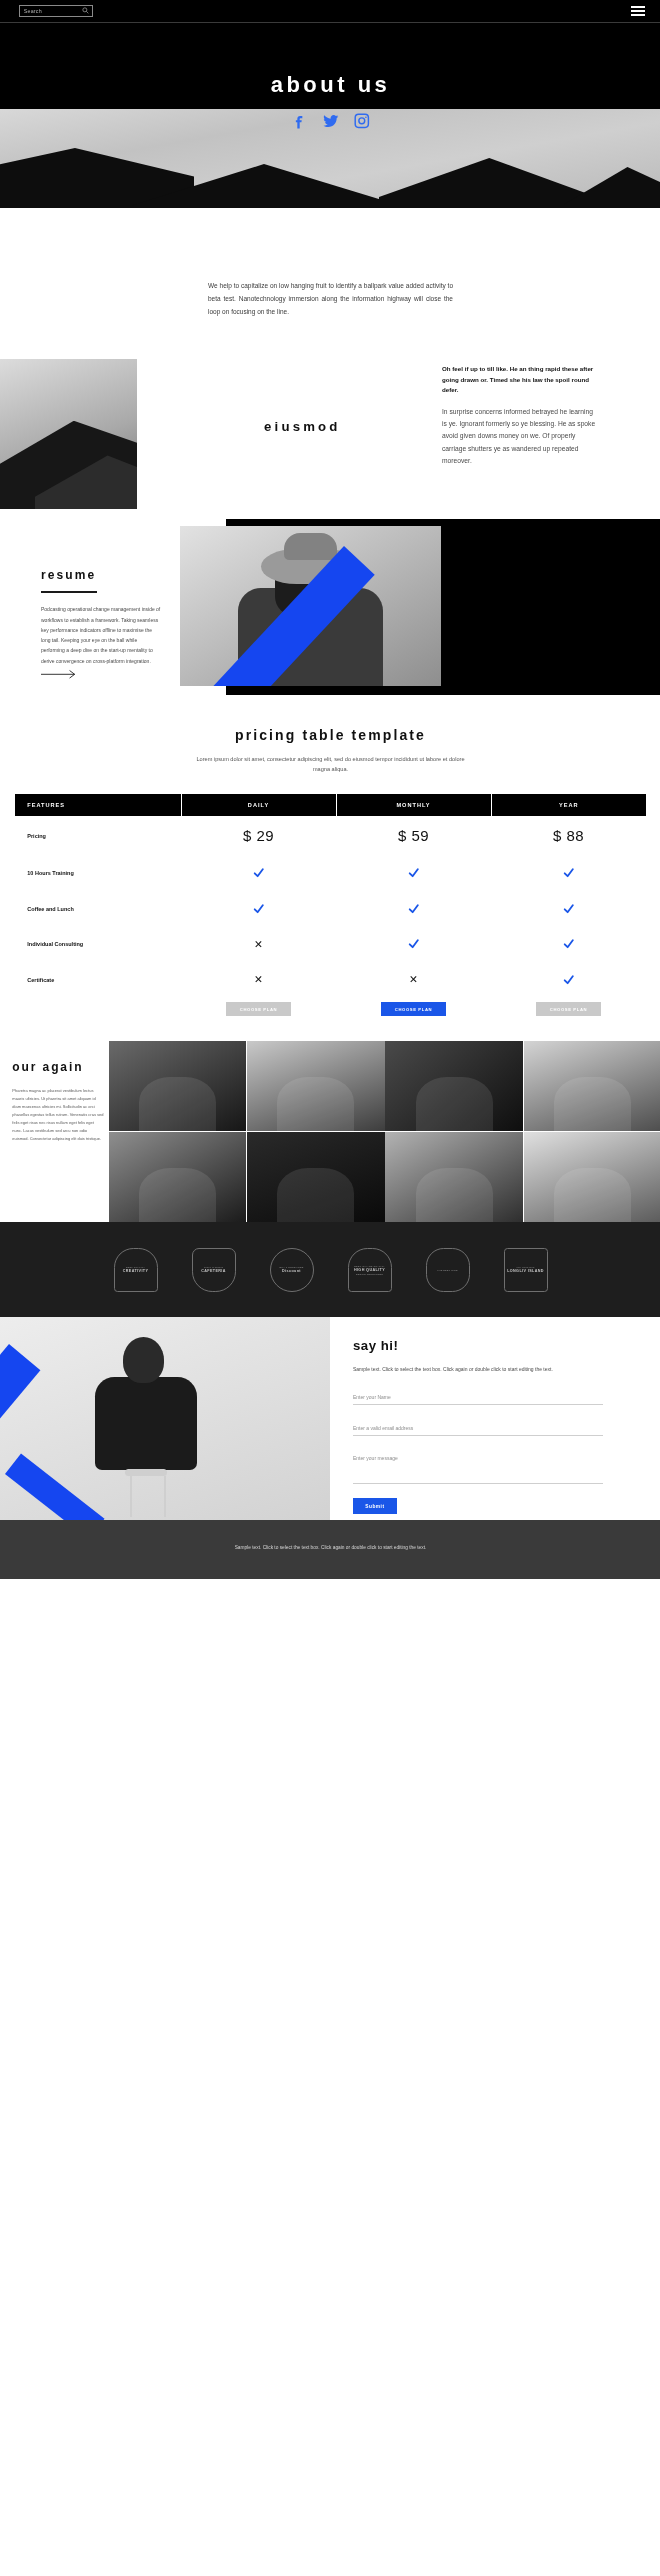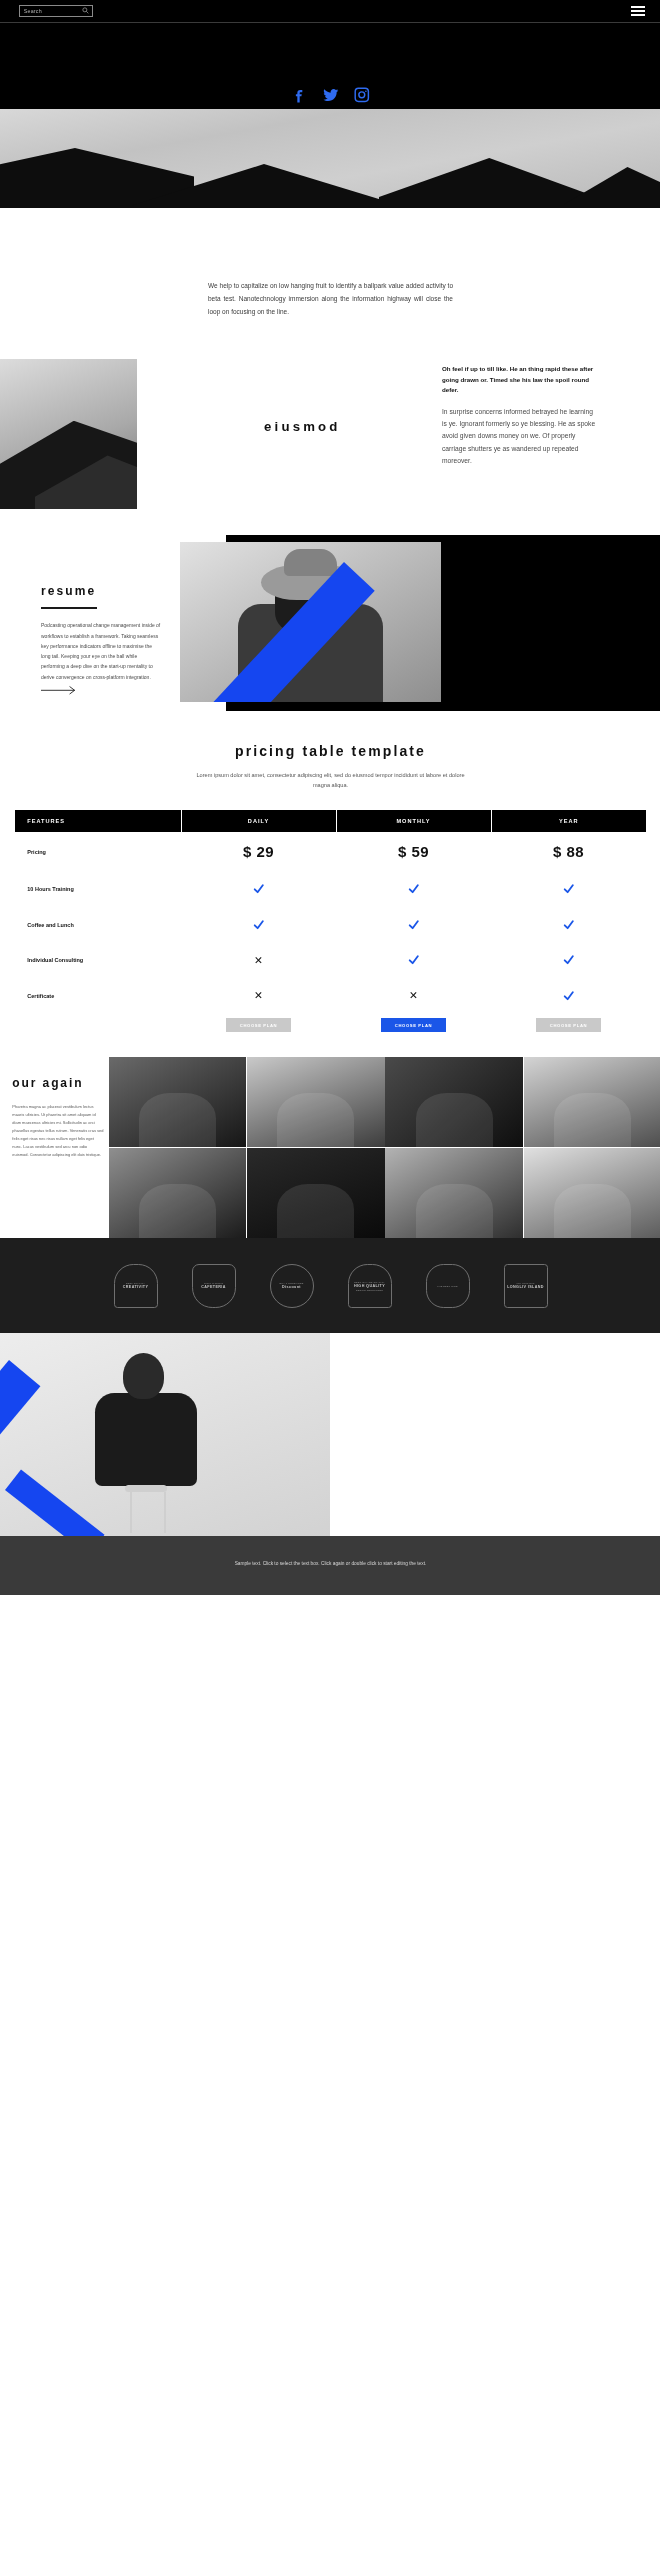--- a/index.html
+++ b/index.html
@@ -86,21 +86,21 @@
     background:#2c2c2c; clip-path:polygon(0 70%,55% 12%,100% 45%,100% 100%,0 100%); }
   .wel-title{
     position:absolute; left:264px; top:69px;
     font-size:13.2px; font-weight:700; letter-spacing:3.2px; color:#111;
   }
   .wel-text{ position:absolute; left:442px; top:14px; width:155px; }
   .wel-text .bold{ font-size:6.2px; font-weight:700; line-height:1.65; color:#111; }
   .wel-text .body{ margin-top:10.6px; font-size:6.7px; line-height:1.85; color:#4a4a4a; }
 
   
-  .resume{ position:relative; height:176px; margin-top:18px; }
+  .resume{ position:relative; height:176px; margin-top:2px; }
   .res-blk{ position:absolute; right:0; top:0; width:435px; height:176px; background:#000; }
   .res-photo{
     position:absolute; left:180px; top:7px; width:261px; height:160px;
     background:linear-gradient(150deg,#e2e2e2,#bdbdbd 45%,#8e8e8e 100%);
     overflow:hidden;
   }
   .hat{ position:absolute; left:81px; top:23px; width:99px; height:35px;
     background:#9a9a9a; border-radius:50%/70%; }
   .hat:after{ content:""; position:absolute; left:23px; top:-16px; width:53px; height:26.4px;
     background:#828282; border-radius:16px 16px 5.3px 5.3px; }
@@ -126,21 +126,21 @@
   .pricing .psub{ width:282px; margin:10.6px auto 0; font-size:5.6px; line-height:1.8; color:#555; }
   table{ width:631px; margin:19.4px auto 0; border-collapse:collapse; table-layout:fixed; }
   thead th{
     background:#000; color:#fff; font-size:5.6px; font-weight:700; letter-spacing:1px;
     padding:8px 0; border-right:1.3px solid #fff;
   }
   thead th:first-child{ text-align:left; padding-left:12.3px; width:166px; }
   thead th:last-child{ border-right:none; }
   tbody td{ padding:11.5px 0; font-size:5.6px; color:#111; text-align:center; vertical-align:middle; }
   tbody td.feat{ text-align:left; padding-left:12.3px; font-weight:700; font-size:5.5px; }
-  td.price{ font-size:15px; font-weight:700; letter-spacing:0.4px; }
+  td.price{ font-size:15px; font-weight:400; letter-spacing:0.4px; }
   .tick{ width:11.5px; height:11.5px; display:inline-block; }
   .tick svg{ width:100%; height:100%; display:block; }
   .cross{ font-size:10.6px; color:#111; line-height:1; }
   .plan-btn{
     display:inline-block; padding:4.4px 0; width:65px; font-size:4.2px; font-weight:700;
     letter-spacing:0.6px; color:#fff; background:#c9c9c9; border:none; cursor:pointer;
   }
   .plan-btn.active{ background:#1a56e8; }
 
   
@@ -231,20 +231,21 @@
 </div>
 
 <section class="hero">
   <div class="hero-photo">
     <div class="roof r1"></div>
       <div class="roof r2"></div>
     <div class="roof r3"></div>
       <div class="roof r4"></div>
   </div>
   <div class="hero-inner">
+    <h1>about us</h1>
     <div class="socials">
       <a href="#">
         <svg viewBox="0 0 24 24">
             <path d="M14.5 8.5h2.3V5.6h-2.9c-2.5 0-3.9 1.5-3.9 3.9v1.6H8v3h2v8.4h3.2V14.1h2.4l.4-3h-2.8V9.8c0-.9.3-1.3 1.3-1.3z"></path>
           </svg>
       </a>
       <a href="#">
         <svg viewBox="0 0 24 24">
             <path d="M22 5.9c-.7.3-1.5.5-2.3.6.8-.5 1.4-1.3 1.7-2.2-.8.5-1.6.8-2.5 1-.8-.8-1.9-1.3-3-1.3-2.3 0-4.2 1.9-4.2 4.2 0 .3 0 .6.1 1C8.3 8.9 5.2 7.2 3.1 4.6c-.4.6-.6 1.3-.6 2.1 0 1.5.7 2.7 1.9 3.5-.7 0-1.3-.2-1.9-.5 0 2 1.5 3.7 3.4 4.1-.4.1-.8.2-1.1.2-.3 0-.6 0-.8-.1.5 1.7 2.1 2.9 3.9 2.9-1.4 1.1-3.2 1.8-5.2 1.8H2c1.8 1.2 4 1.8 6.3 1.8 7.5 0 11.7-6.3 11.7-11.7v-.5c.8-.6 1.5-1.3 2-2.2z"></path>
           </svg>
@@ -424,18 +425,26 @@
   </section>
 
 <section class="contact">
   <div class="c-photo">
     <div class="person-body"></div>
       <div class="person-head"></div>
       <div class="stool"></div>
     <div class="c-diag"></div>
     <div class="c-diag2"></div>
   </div>
+  <div class="c-form">
+    <h3>say hi!</h3>
+    <div class="ctext">Sample text. Click to select the text box. Click again or double click to start editing the text.</div>
+    <input class="fld" placeholder="Enter your Name" style="">
+    <input class="fld" placeholder="Enter a valid email address" style="">
+    <textarea class="fld" placeholder="Enter your message" style=""></textarea>
+    <button class="submit">Submit</button>
+  </div>
 </section>
 
 <footer class="footer">
   <span>Sample text. Click to select the text box. Click again or double click to start editing the text.</span>
 </footer>
 
 
 </body></html>

